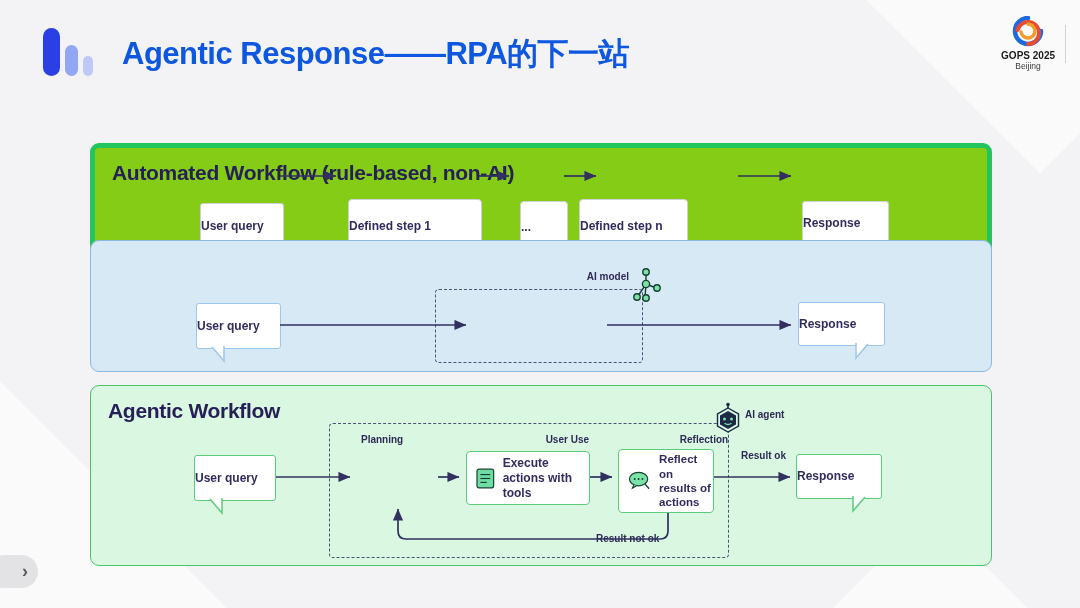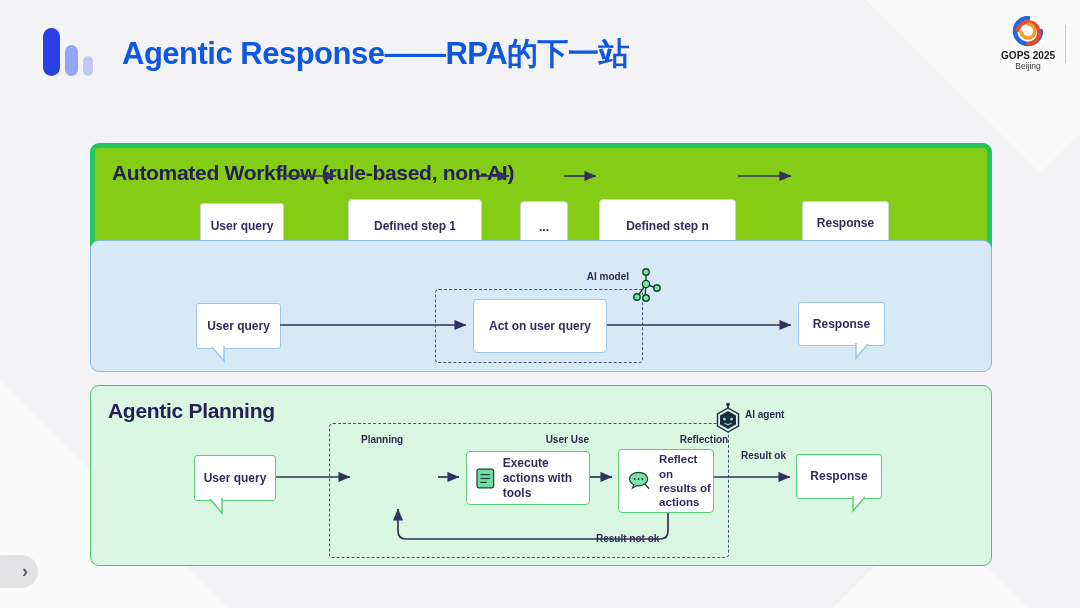--- a/index.html
+++ b/index.html
@@ -41,21 +41,21 @@
   
   .panel { position:absolute; left:90px; width:902px; border-radius:9px; z-index:1; }
   .panel-automated { top:97px;  height:131px; background:#84cc16; border:5px solid #22c55e;margin-top:46px; }
   .panel-ai        { top:240px; height:132px; background:#d8e9f6; border:1.5px solid #8ab8e0; }
   .panel-agentic   { top:385px; height:181px; background:#d9f7e1; border:1.5px solid #49c468; }
   .panel-title { position:absolute; left:17px; top:13px; font-size:21px; font-weight:800; color:#262057; letter-spacing:-0.3px; }
 
   
   .node {
     position:absolute; background:#fff; border:1.5px solid var(--bd,#cfd0d6);
-    border-radius:4px; display:flex; align-items:center; justify-content:center;
+    border-radius:4px; display:flex; align-items:center; 
     font-size:12px; font-weight:700; color:#322c5e; text-align:center; z-index:5;
     line-height:1.25;
   }
   .node.lefty { justify-content:flex-start; text-align:left; padding-left:9px; gap:8px; }
   .bubble { border-radius:3px; }
   .tail { position:absolute; z-index:6; color:var(--bd,#cfd0d6); }
   .tail-left  { left:12px;  bottom:-15px; }
   .tail-right { right:12px; bottom:-15px; }
 
   .bd-gray  { --bd:#cfd0d6; }
@@ -143,21 +143,21 @@
   </div>
 
   <div class="node bd-gray" style="left:253px; top:51px; width:134px; height:55px;">
     <span>Defined step 1</span>
   </div>
 
   <div class="node bd-gray" style="left:425px; top:53px; width:48px; height:53px;">
     <span>...</span>
   </div>
 
-  <div class="node bd-gray" style="left:504px; top:51px; width:137px; height:55px;">
+  <div class="node bd-gray" style="left:484px; top:51px; width:109px; height:55px;">
     <span>Defined step n</span>
   </div>
 
   <div class="node bubble bd-gray" style="left:707px; top:53px; width:87px; height:44px;">
     <span>Response</span>
     <svg class="tail tail-right" width="17" height="17">
       <path d="M1,1 L13,1 L1,15 Z" fill="#fff"></path>
         <path d="M13,1 L1,15 L1,0" fill="none" stroke="currentColor" stroke-width="1.5"></path>
     </svg>
   </div>
@@ -184,35 +184,32 @@
   </svg>
 
   <div class="node bubble bd-blue" style="left:105px; top:62px; width:85px; height:46px;">
     <span>User query</span>
     <svg class="tail tail-left" width="17" height="17">
       <path d="M15,1 L3,1 L15,15 Z" fill="#fff"></path>
         <path d="M3,1 L15,15 L15,0" fill="none" stroke="currentColor" stroke-width="1.5"></path>
     </svg>
   </div>
 
-  <div class="node bd-blue" style="left:382px; top:58px; width:134px; height:54px;">
-    <span>Act on user query</span>
-  </div>
 
   <div class="node bubble bd-blue" style="left:707px; top:61px; width:87px; height:44px;">
     <span>Response</span>
     <svg class="tail tail-right" width="17" height="17">
       <path d="M1,1 L13,1 L1,15 Z" fill="#fff"></path>
         <path d="M13,1 L1,15 L1,0" fill="none" stroke="currentColor" stroke-width="1.5"></path>
     </svg>
   </div>
 </div>
 
 <div class="panel panel-agentic bd-green">
-  <div class="panel-title">Agentic Planning</div>
+  <div class="panel-title">Agentic Workflow</div>
 
   <div class="dashed-rect" style="left:238px; top:37px; width:400px; height:135px;"></div>
 
   <div class="small-label" style="left:270px; top:48px; width:77px; ">Planning</div>
   <div class="small-label" style="left:410px; top:48px; width:88px; text-align:right;">User Use</div>
   <div class="small-label" style="left:572px; top:48px; width:82px; text-align:center;">Reflection</div>
 
   <svg class="icon-abs" style="left:621px; top:16px;" width="32" height="36" viewBox="0 0 32 36">
     <line x1="16" y1="2" x2="16" y2="7" stroke="#1d2946" stroke-width="1.6"></line>
     <circle cx="16" cy="2.5" r="1.8" fill="#1d2946"></circle>

